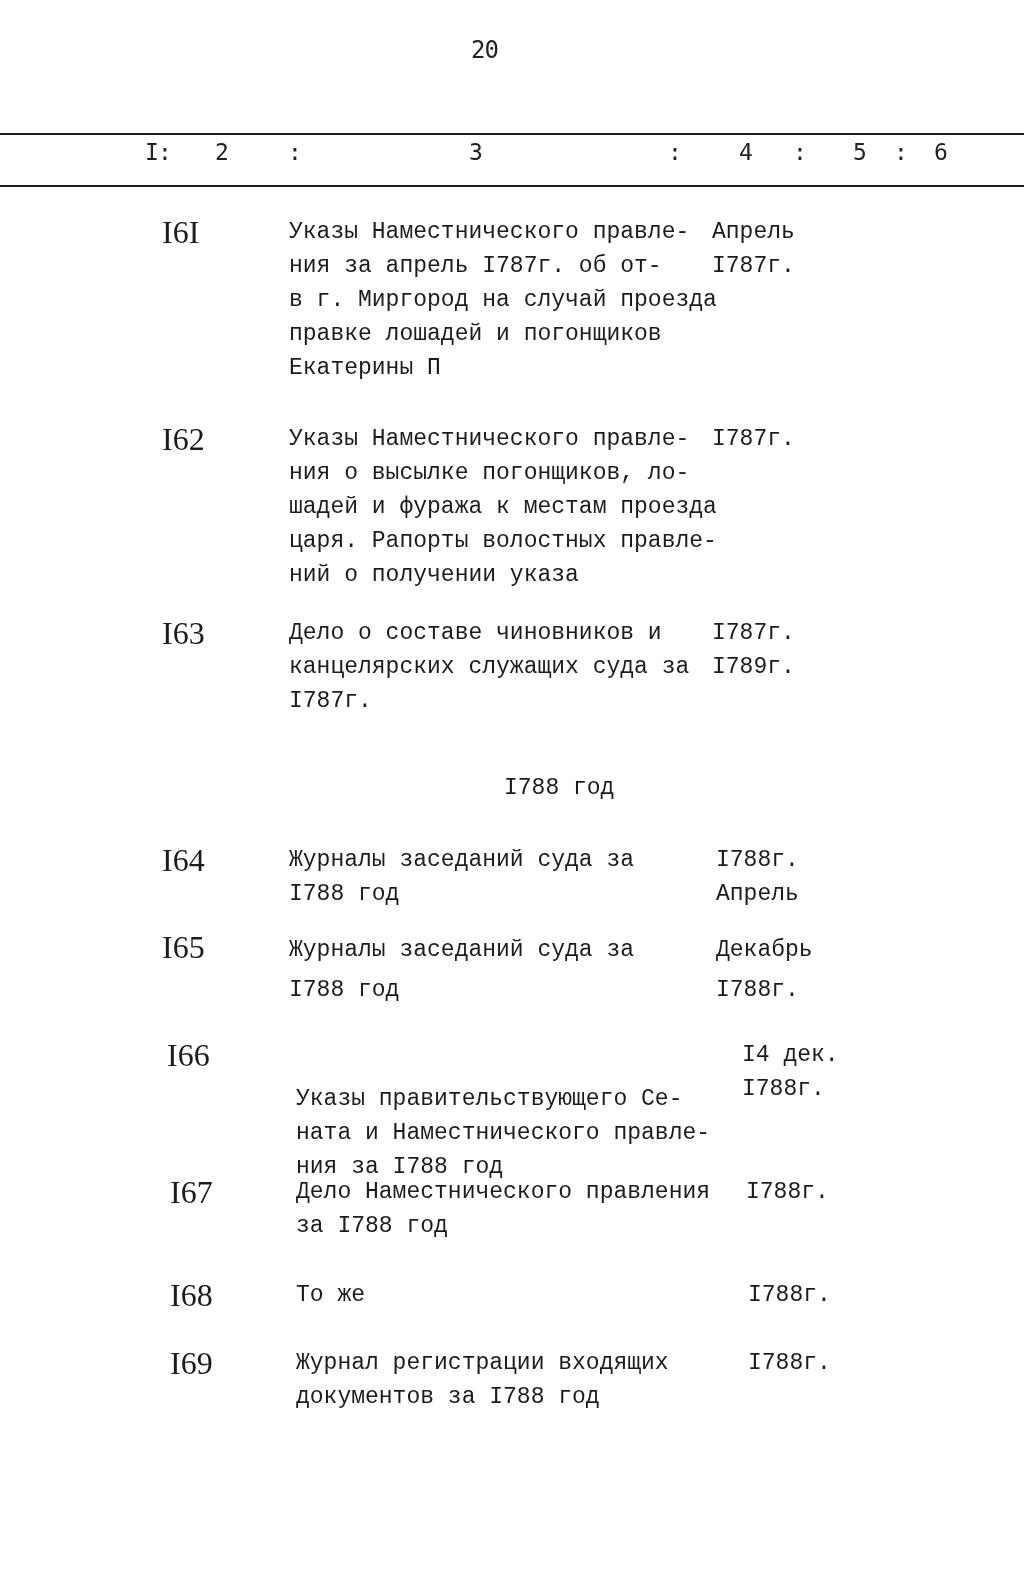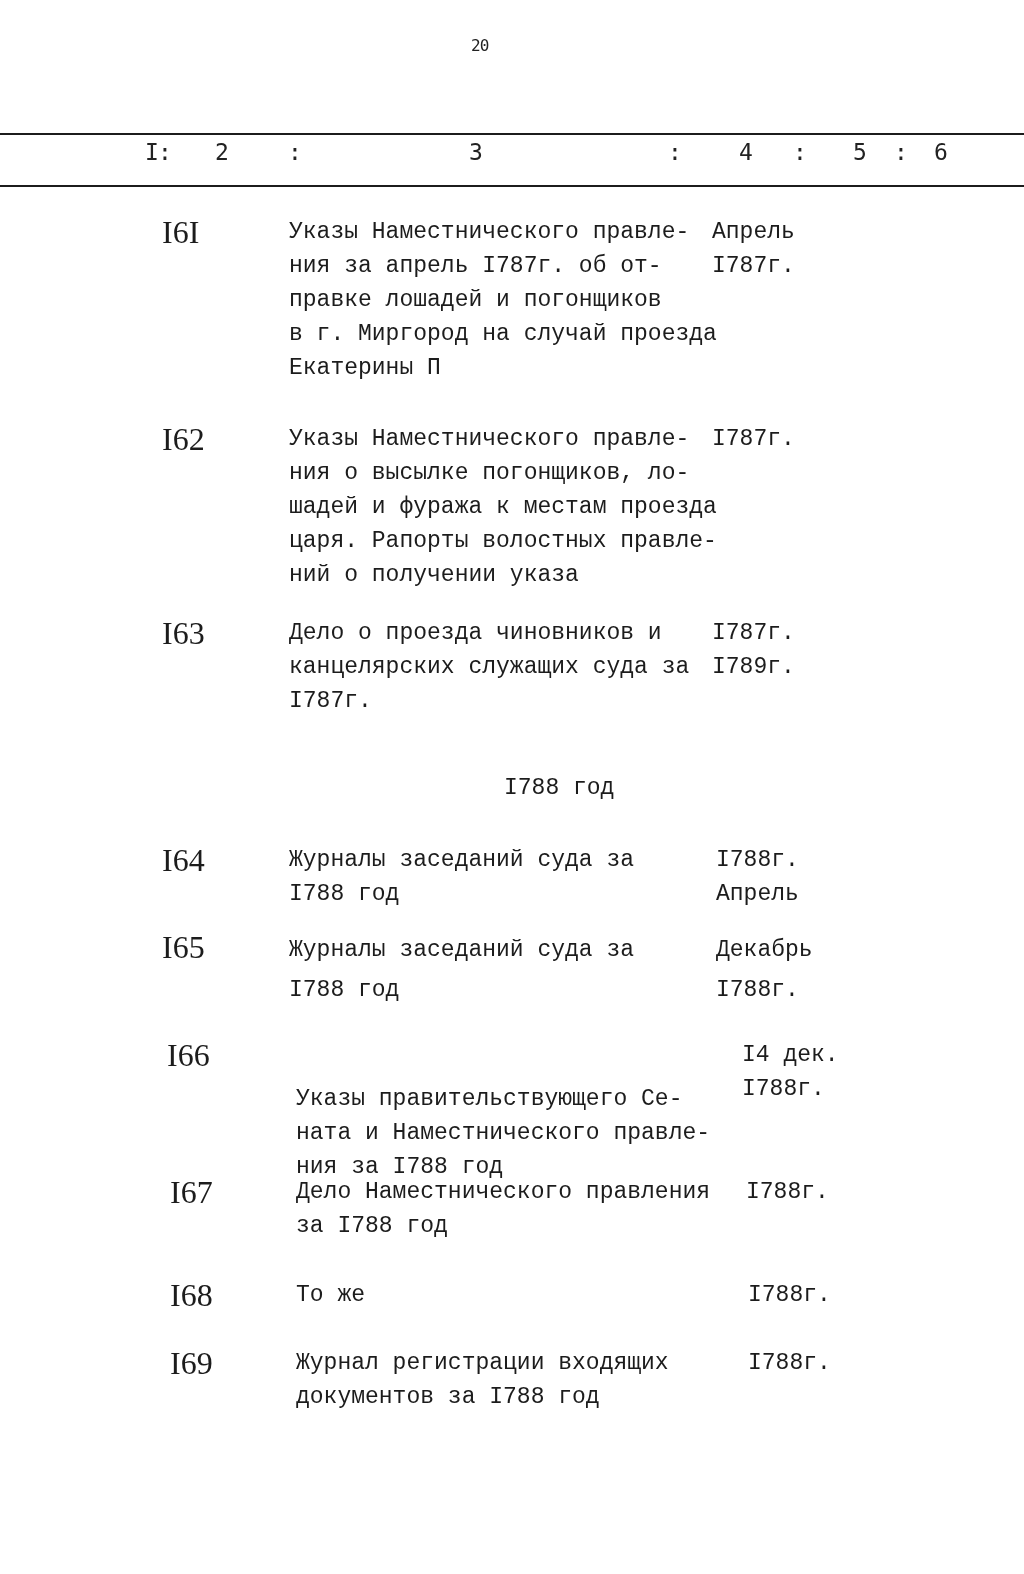--- a/index.html
+++ b/index.html
@@ -13,21 +13,21 @@
       position: relative;
       overflow: hidden;
       font-family: "Liberation Mono", "DejaVu Sans Mono", monospace;
       color: #1a1a1a;
     }
     .page-number {
       position: absolute;
       top: 36px;
       left: 471px;
       font-family: "DejaVu Sans Mono", monospace;
-      font-size: 16px;
+      font-size: 24px;
       letter-spacing: -1px;
       color: #222;
     }
     .rule {
       position: absolute;
       left: 0;
       width: 1024px;
       height: 2px;
       background: #1c1c1c;
     }
@@ -98,22 +98,22 @@
   <span style="left:894px;">:</span>
   <span style="left:934px;">6</span>
 </div>
 <div class="rule bottom"></div>
 
 <div class="entry" style="top:215px;">
   <span class="num">I6I</span>
   <div class="desc">
     <div>Указы Наместнического правле-</div>
     <div>ния за апрель I787г. об от-</div>
+    <div>в г. Миргород на случай проезда</div>
     <div>правке лошадей и погонщиков</div>
-    <div>в г. Миргород на случай проезда</div>
     <div>Екатерины П</div>
   </div>
   <div class="date">
     <div>Апрель</div>
     <div>I787г.</div>
   </div>
 </div>
 
 <div class="entry" style="top:422px;">
   <span class="num">I62</span>
@@ -125,21 +125,21 @@
     <div>ний о получении указа</div>
   </div>
   <div class="date">
     <div>I787г.</div>
   </div>
 </div>
 
 <div class="entry" style="top:616px;">
   <span class="num">I63</span>
   <div class="desc">
-    <div>Дело о проезда чиновников и</div>
+    <div>Дело о составе чиновников и</div>
     <div>канцелярских служащих суда за</div>
     <div>I787г.</div>
   </div>
   <div class="date">
     <div>I787г.</div>
     <div>I789г.</div>
   </div>
 </div>
 
 <div class="section-heading">I788 год</div>

